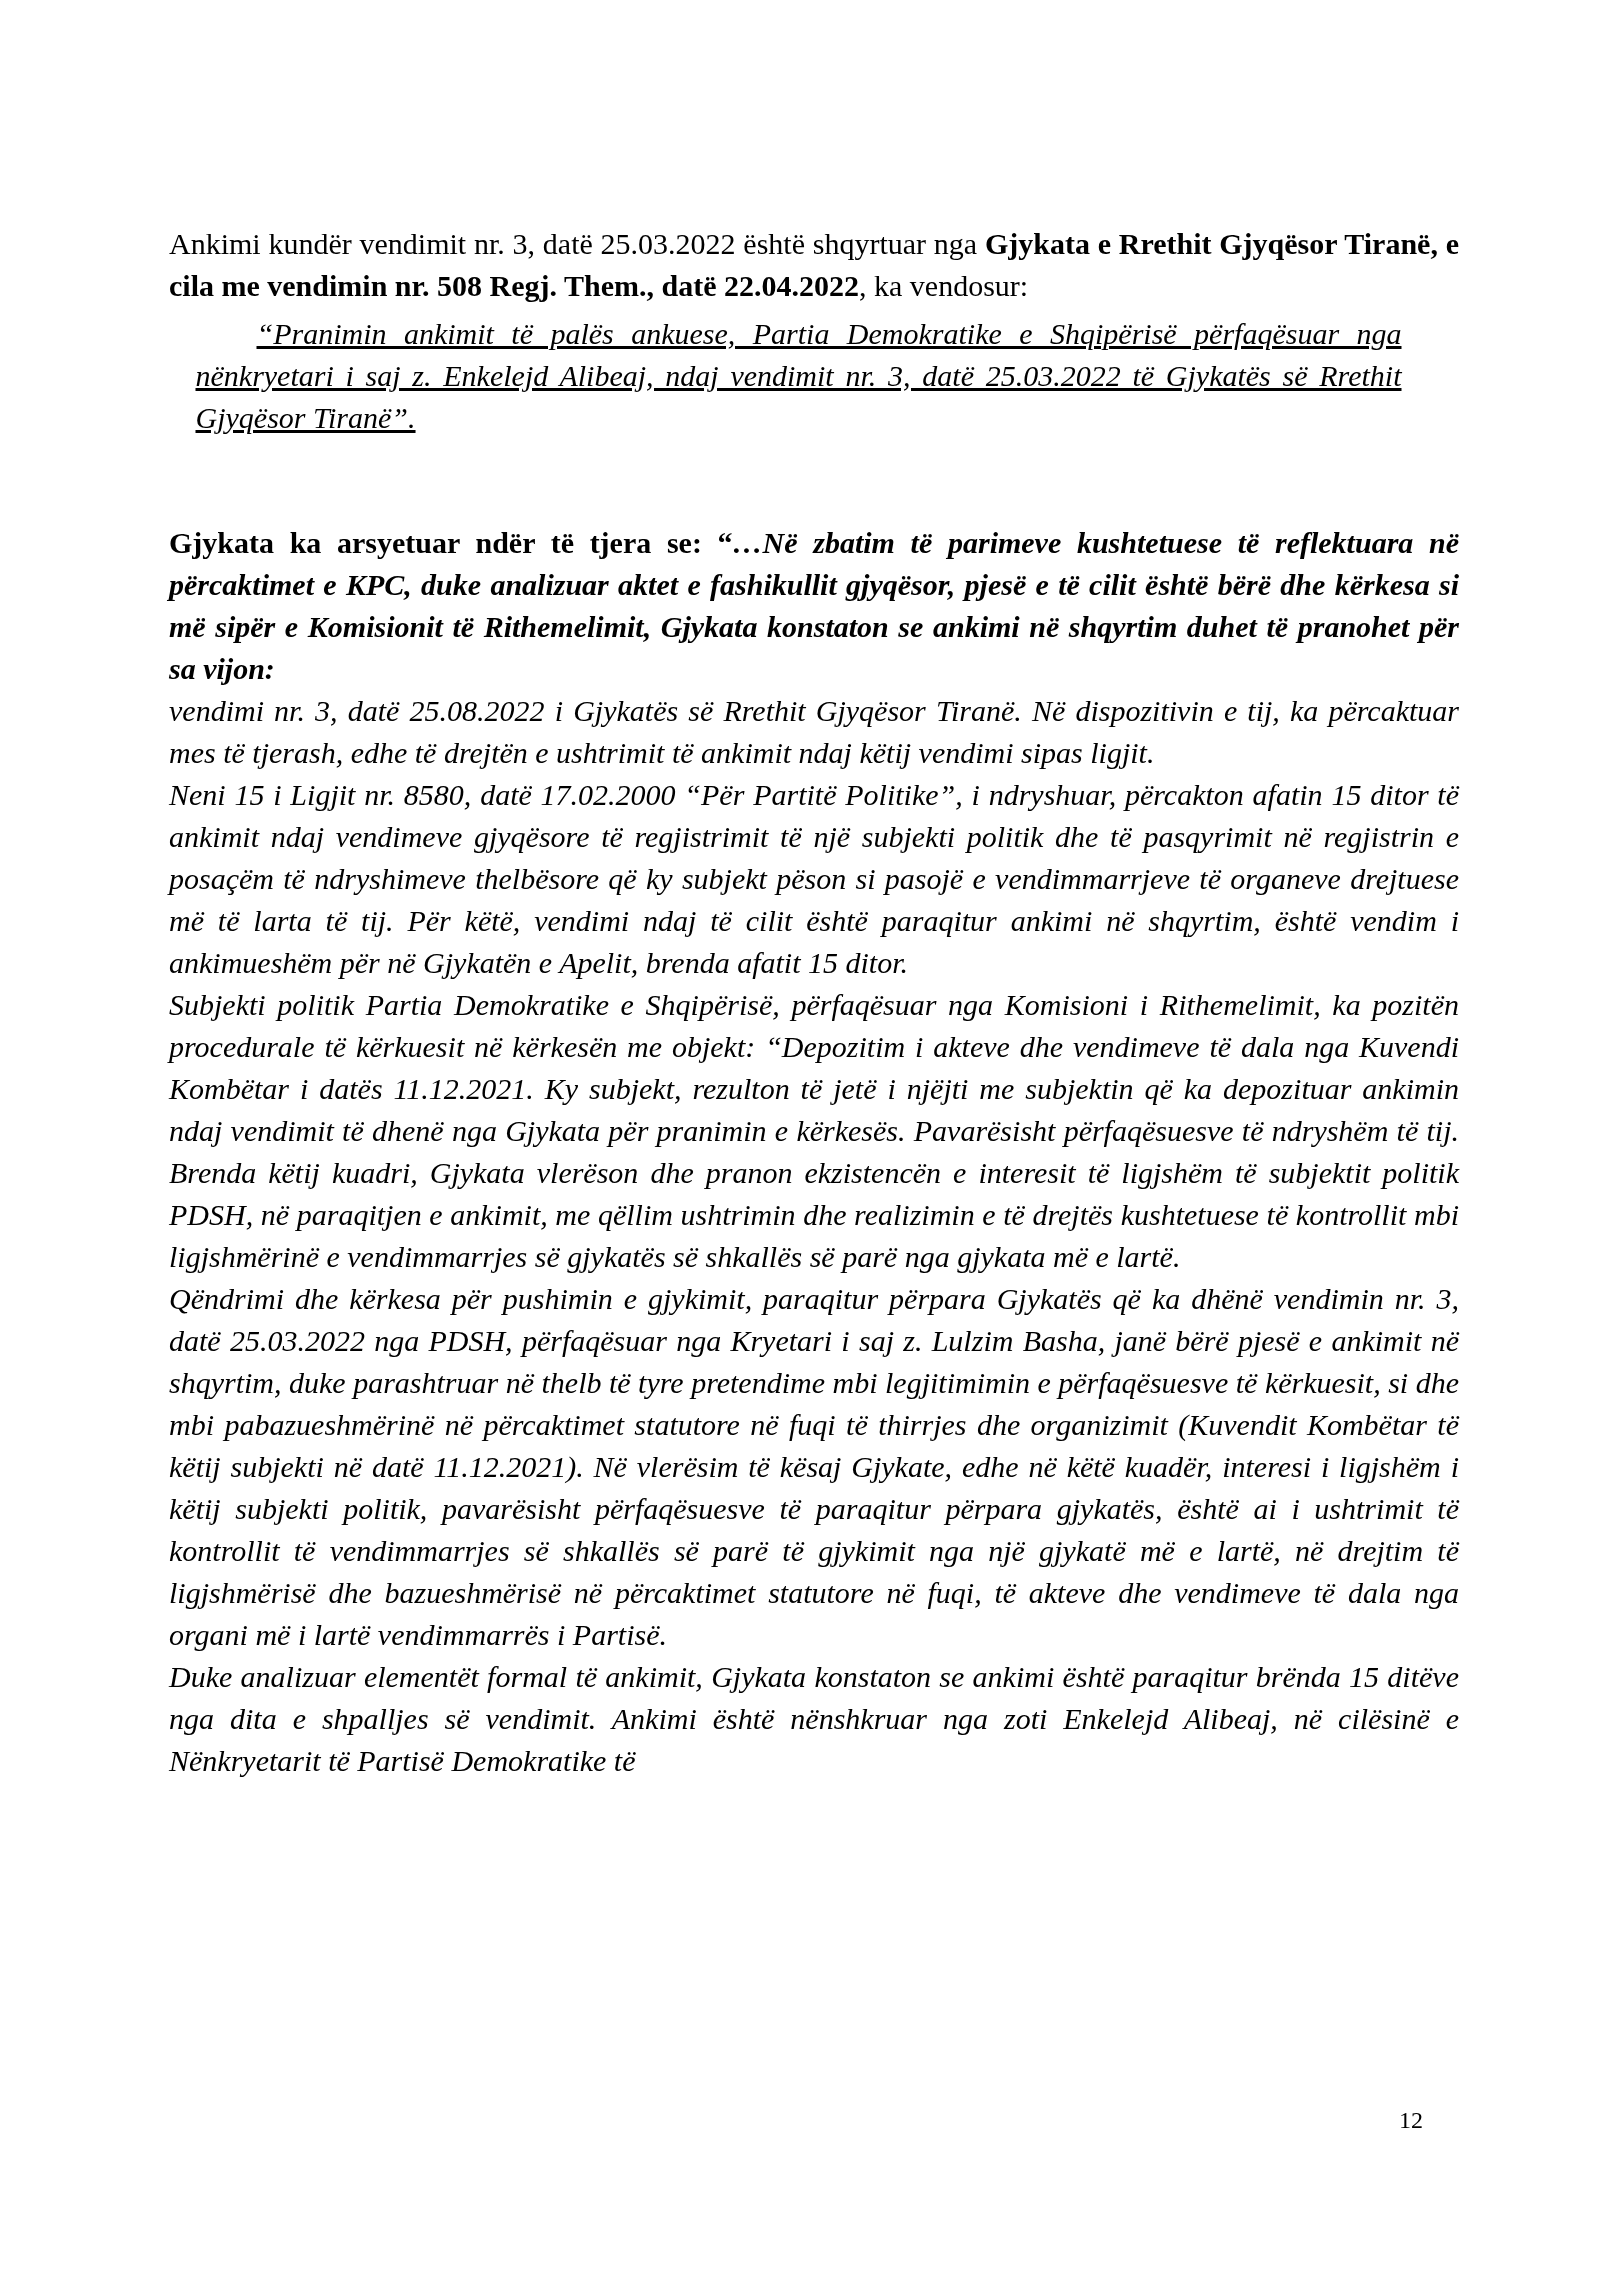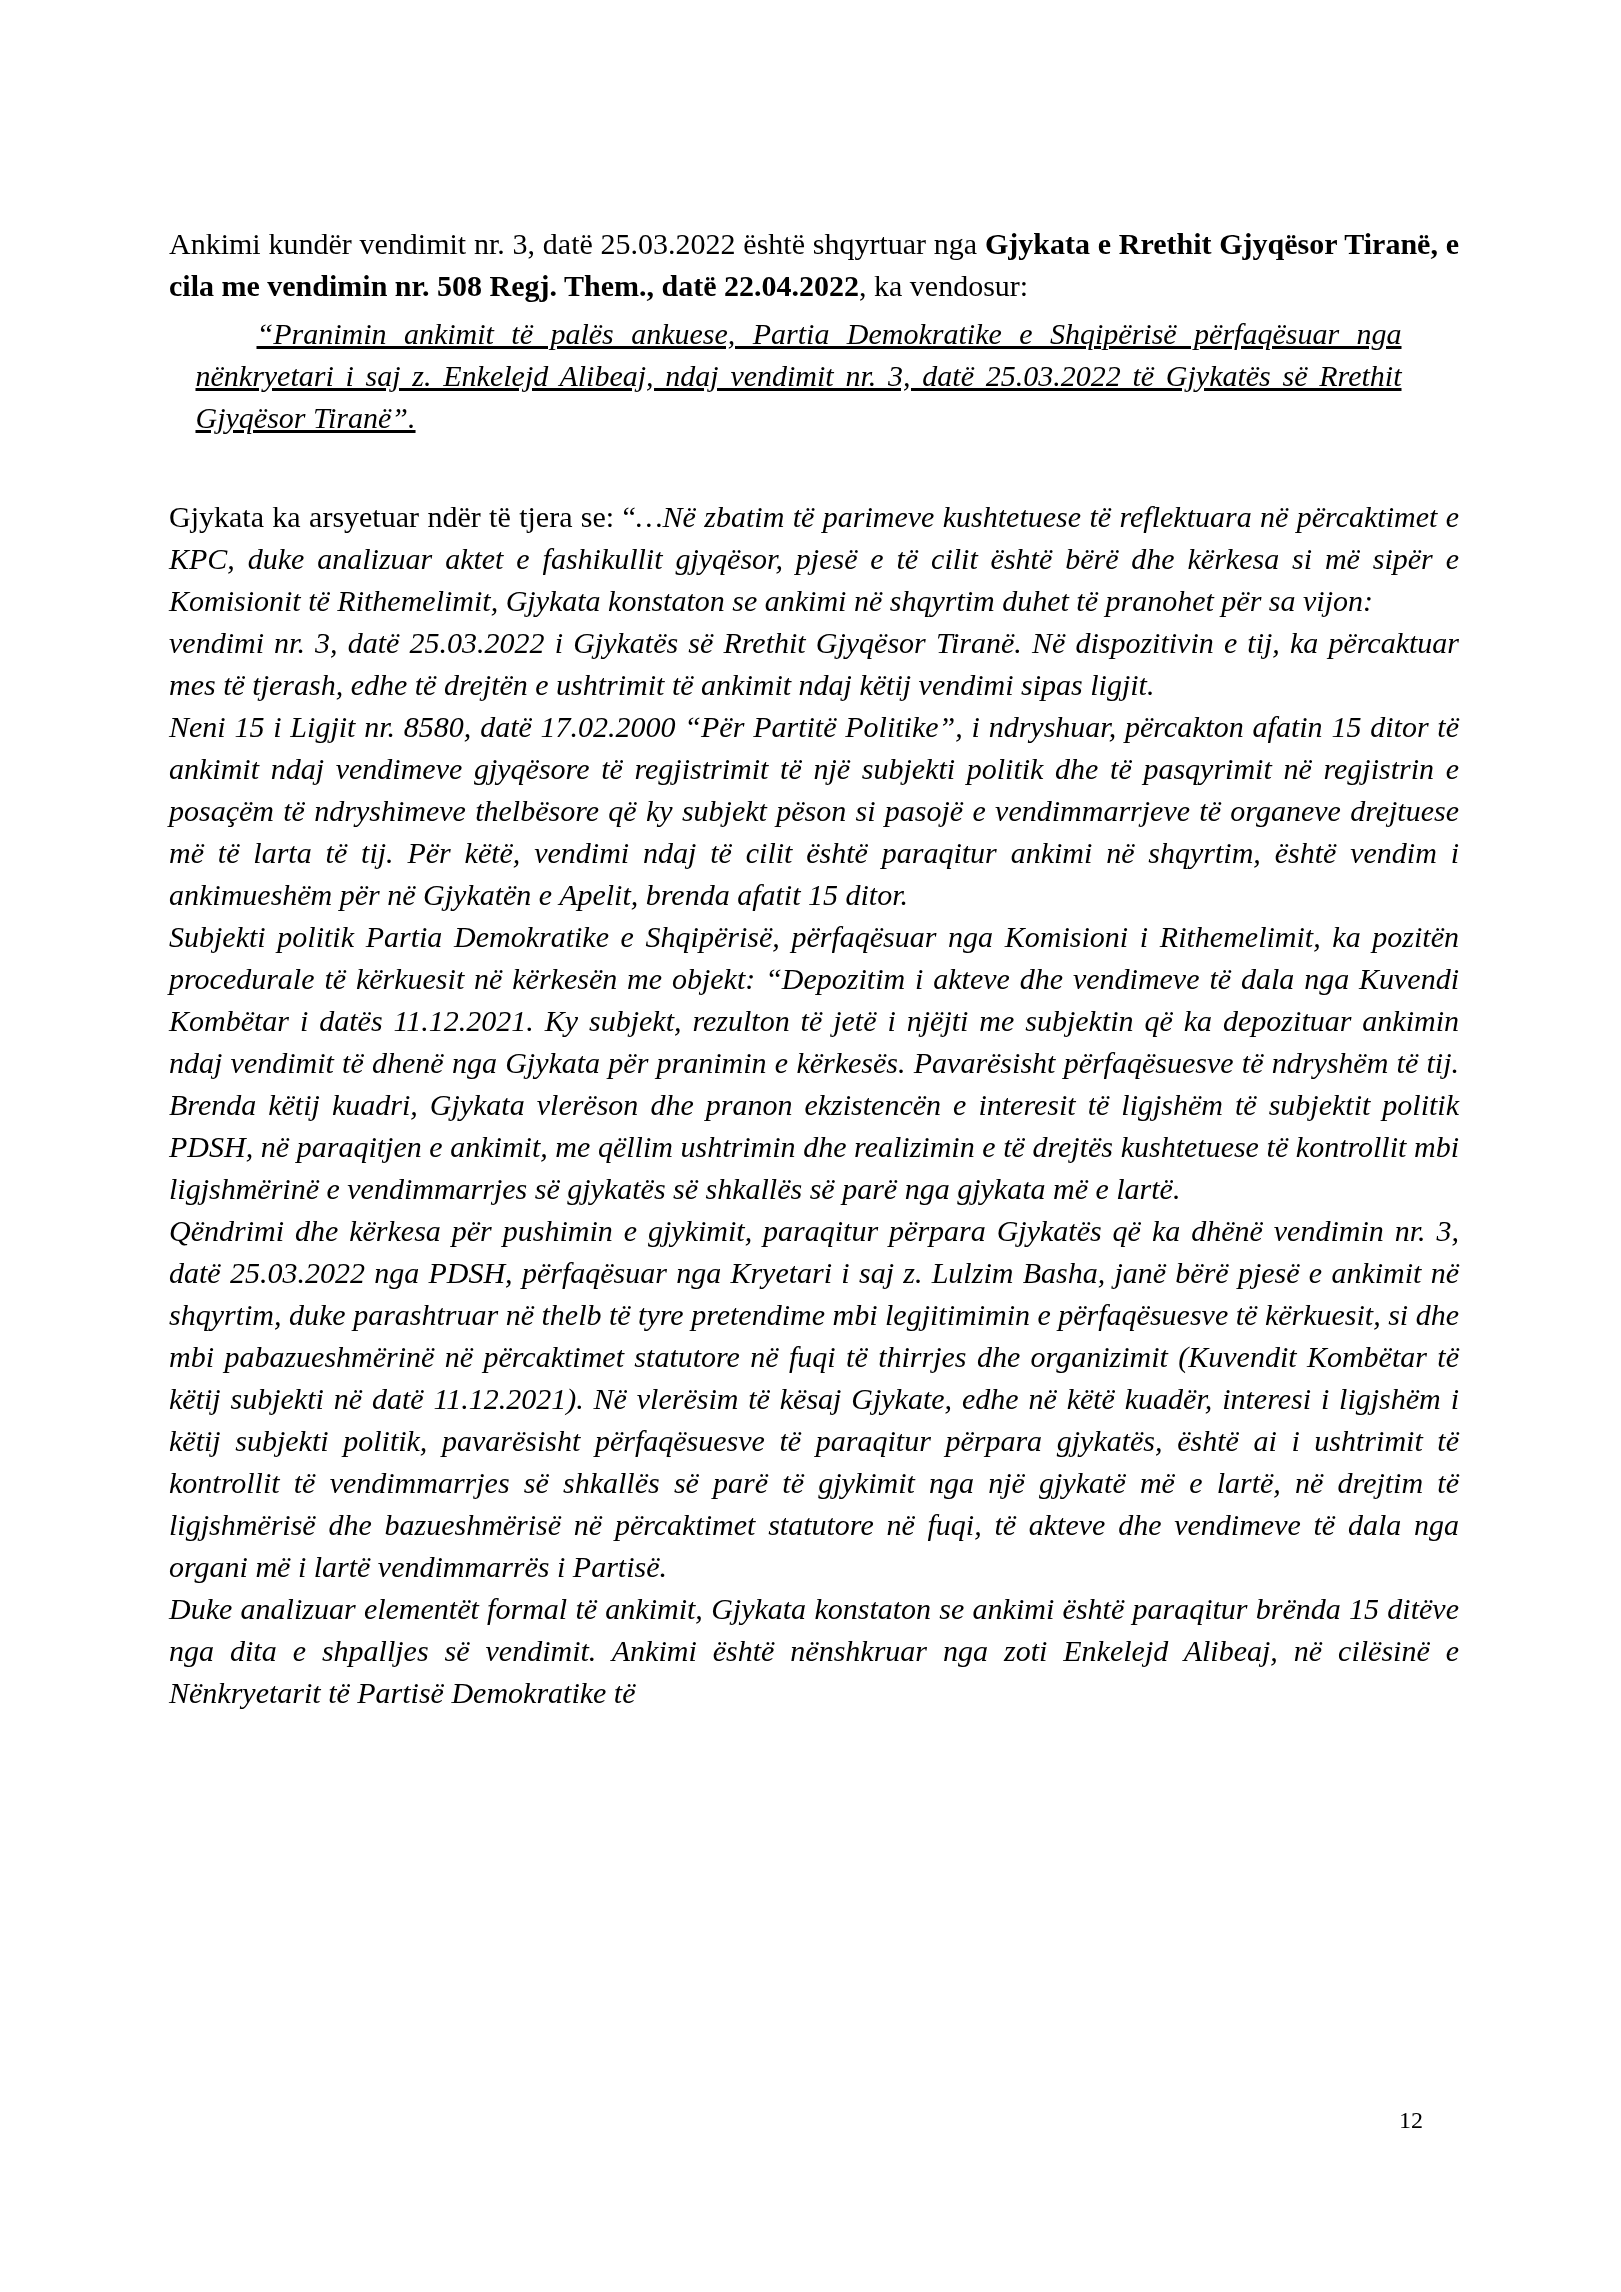--- a/index.html
+++ b/index.html
@@ -29,41 +29,42 @@
     padding: 0;
   }
   .para.quote {
     margin-left: 26.5px;
     margin-top: 5.9px;
     text-indent: 61px;
     width: 1206px;
     text-decoration: underline;
   }
   .para.body-start {
-    margin-top: 57px;
+    margin-top: 83px;
+    font-weight: bold;
   }
   .b { font-weight: bold; }
   .i { font-style: italic; }
   .page-number {
     position: absolute;
     top: 2099px;
     right: 198px;
     font-size: 24px;
     line-height: 42px;
   }
 </style>
 </head>
 <body>
 
 <div class="doc-page">
   <div class="doc-content" id="doc-body">
       <p class="para normal"><span class="">Ankimi kundër vendimit nr. 3, datë 25.03.2022 është shqyrtuar nga </span><span class="b ">Gjykata e Rrethit Gjyqësor Tiranë, e cila me vendimin nr. 508 Regj. Them., datë 22.04.2022</span><span class="">, ka vendosur:</span></p>
       <p class="para quote"><span class="i">“Pranimin ankimit të palës ankuese, Partia Demokratike e Shqipërisë përfaqësuar nga nënkryetari i saj z. Enkelejd Alibeaj, ndaj vendimit nr. 3, datë 25.03.2022 të Gjykatës së Rrethit Gjyqësor Tiranë”.</span></p>
       <p class="para body-start"><span class="">Gjykata ka arsyetuar ndër të tjera se: “</span><span class="i">…Në zbatim të parimeve kushtetuese të reflektuara në përcaktimet e KPC, duke analizuar aktet e fashikullit gjyqësor, pjesë e të cilit është bërë dhe kërkesa si më sipër e Komisionit të Rithemelimit, Gjykata konstaton se ankimi në shqyrtim duhet të pranohet për sa vijon:</span></p>
-      <p class="para body"><span class="i">vendimi nr. 3, datë 25.03.2022 i Gjykatës së Rrethit Gjyqësor Tiranë. Në dispozitivin e tij, ka përcaktuar mes të tjerash, edhe të drejtën e ushtrimit të ankimit ndaj këtij vendimi sipas ligjit.</span></p>
+      <p class="para body"><span class="i">vendimi nr. 3, datë 25.08.2022 i Gjykatës së Rrethit Gjyqësor Tiranë. Në dispozitivin e tij, ka përcaktuar mes të tjerash, edhe të drejtën e ushtrimit të ankimit ndaj këtij vendimi sipas ligjit.</span></p>
       <p class="para body"><span class="i">Neni 15 i Ligjit nr. 8580, datë 17.02.2000 “Për Partitë Politike”, i ndryshuar, përcakton afatin 15 ditor të ankimit ndaj vendimeve gjyqësore të regjistrimit të një subjekti politik dhe të pasqyrimit në regjistrin e posaçëm të ndryshimeve thelbësore që ky subjekt pëson si pasojë e vendimmarrjeve të organeve drejtuese më të larta të tij. Për këtë, vendimi ndaj të cilit është paraqitur ankimi në shqyrtim, është vendim i ankimueshëm për në Gjykatën e Apelit, brenda afatit 15 ditor.</span></p>
       <p class="para body"><span class="i">Subjekti politik Partia Demokratike e Shqipërisë, përfaqësuar nga Komisioni i Rithemelimit, ka pozitën procedurale të kërkuesit në kërkesën me objekt: “Depozitim i akteve dhe vendimeve të dala nga Kuvendi Kombëtar i datës 11.12.2021. Ky subjekt, rezulton të jetë i njëjti me subjektin që ka depozituar ankimin ndaj vendimit të dhenë nga Gjykata për pranimin e kërkesës. Pavarësisht përfaqësuesve të ndryshëm të tij. Brenda këtij kuadri, Gjykata vlerëson dhe pranon ekzistencën e interesit të ligjshëm të subjektit politik PDSH, në paraqitjen e ankimit, me qëllim ushtrimin dhe realizimin e të drejtës kushtetuese të kontrollit mbi ligjshmërinë e vendimmarrjes së gjykatës së shkallës së parë nga gjykata më e lartë.</span></p>
       <p class="para body"><span class="i">Qëndrimi dhe kërkesa për pushimin e gjykimit, paraqitur përpara Gjykatës që ka dhënë vendimin nr. 3, datë 25.03.2022 nga PDSH, përfaqësuar nga Kryetari i saj z. Lulzim Basha, janë bërë pjesë e ankimit në shqyrtim, duke parashtruar në thelb të tyre pretendime mbi legjitimimin e përfaqësuesve të kërkuesit, si dhe mbi pabazueshmërinë në përcaktimet statutore në fuqi të thirrjes dhe organizimit (Kuvendit Kombëtar të këtij subjekti në datë 11.12.2021). Në vlerësim të kësaj Gjykate, edhe në këtë kuadër, interesi i ligjshëm i këtij subjekti politik, pavarësisht përfaqësuesve të paraqitur përpara gjykatës, është ai i ushtrimit të kontrollit të vendimmarrjes së shkallës së parë të gjykimit nga një gjykatë më e lartë, në drejtim të ligjshmërisë dhe bazueshmërisë në përcaktimet statutore në fuqi, të akteve dhe vendimeve të dala nga organi më i lartë vendimmarrës i Partisë.</span></p>
       <p class="para body"><span class="i">Duke analizuar elementët formal të ankimit, Gjykata konstaton se ankimi është paraqitur brënda 15 ditëve nga dita e shpalljes së vendimit. Ankimi është nënshkruar nga zoti Enkelejd Alibeaj, në cilësinë e Nënkryetarit të Partisë Demokratike të</span></p>
     </div>
   <div class="page-number">12</div>
 </div>
 
 
 </body></html>

